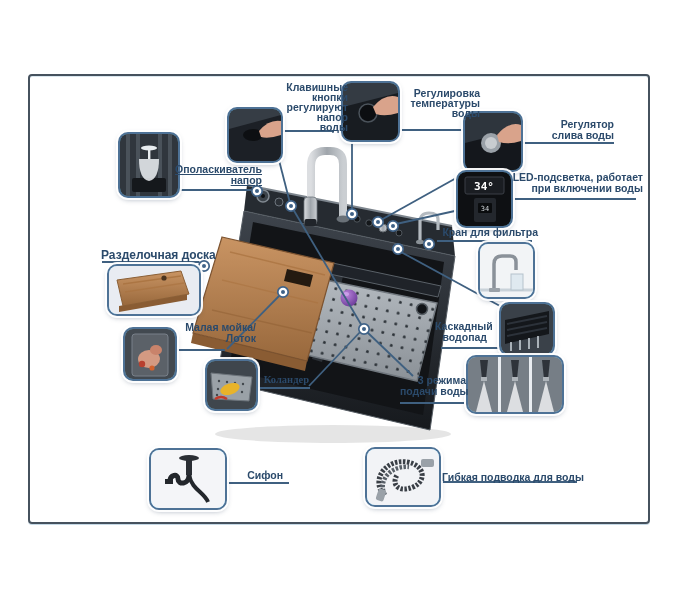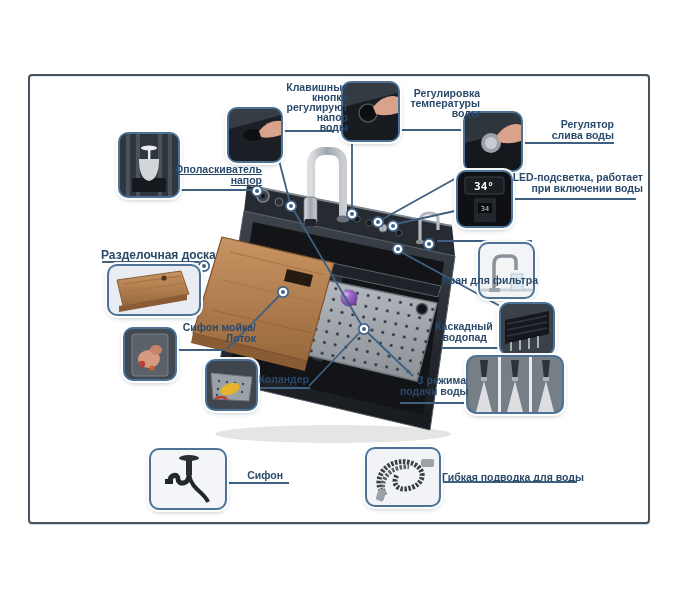--- a/index.html
+++ b/index.html
@@ -8,21 +8,21 @@
   .frame{position:absolute;left:28px;top:74px;width:618px;height:446px;
          border:2px solid #46525e;border-radius:4px;
          box-shadow:0 1px 0 rgba(150,185,210,.55), inset 0 1px 0 rgba(150,185,210,.35);}
   svg.scene{position:absolute;left:0;top:0;width:675px;height:600px;}
   .lbl{position:absolute;color:#2b4a6b;font-weight:bold;font-size:10.5px;
        line-height:1.08;text-align:right;white-space:nowrap;}
   .lbl.left{text-align:right;}
   .lbl.tight{line-height:0.95;}
   .lbl.sm{font-size:12px;}
   .thumb{position:absolute;border:2px solid #4e7296;border-radius:10px;
-         background:#0369a1;overflow:hidden;
+         background:#7dd3fc;overflow:hidden;
          box-shadow:0 0 0 2px rgba(255,255,255,.95), 0 2px 5px rgba(40,60,90,.35);}
   .thumb svg{display:block;width:100%;height:100%;}
 </style>
 </head>
 <body>
 
 <div class="frame"></div>
 
 <svg class="scene" viewBox="0 0 675 600">
   <defs>
@@ -348,39 +348,39 @@
 <div class="lbl" style="left:514px;top:119px;width:100px;">
   <div>Регулятор</div>
   <div>слива воды</div>
 </div>
 
 <div class="lbl left" style="left:511px;top:172px;width:132px;">
   <div>LED-подсветка, работает</div>
   <div>при включении воды</div>
 </div>
 
-<div class="lbl left" style="left:440px;top:227px;width:98px;margin-top:48px;">
+<div class="lbl left" style="left:440px;top:227px;width:98px;">
   <div>Кран для фильтра</div>
 </div>
 
 <div class="lbl" style="left:166px;top:164px;width:96px;text-decoration:underline;">
   <div>Ополаскиватель</div>
   <div>напор</div>
 </div>
 
 <div class="lbl sm" style="left:101px;top:249px;width:100px;">
   <div>Разделочная доска</div>
 </div>
 
 <div class="lbl" style="left:164px;top:322px;width:92px;">
-  <div>Сифон мойка/</div>
+  <div>Малая мойка/</div>
   <div>Лоток</div>
 </div>
 
-<div class="lbl" style="left:251px;top:374px;width:58px;">
+<div class="lbl" style="left:251px;top:374px;width:58px;font-family:Liberation Serif, serif;">
   <div>Коландер</div>
 </div>
 
 <div class="lbl" style="left:435px;top:321px;width:52px;">
   <div>Каскадный</div>
   <div>водопад</div>
 </div>
 
 <div class="lbl" style="left:400px;top:375px;width:66px;">
   <div>3 режима</div>

